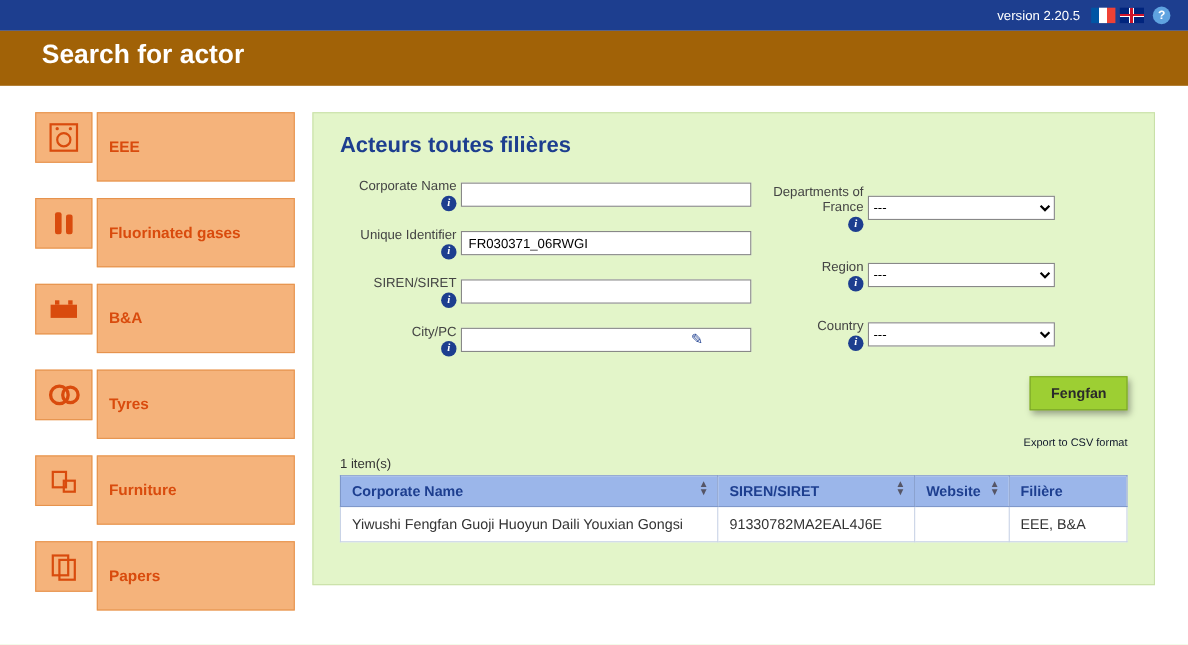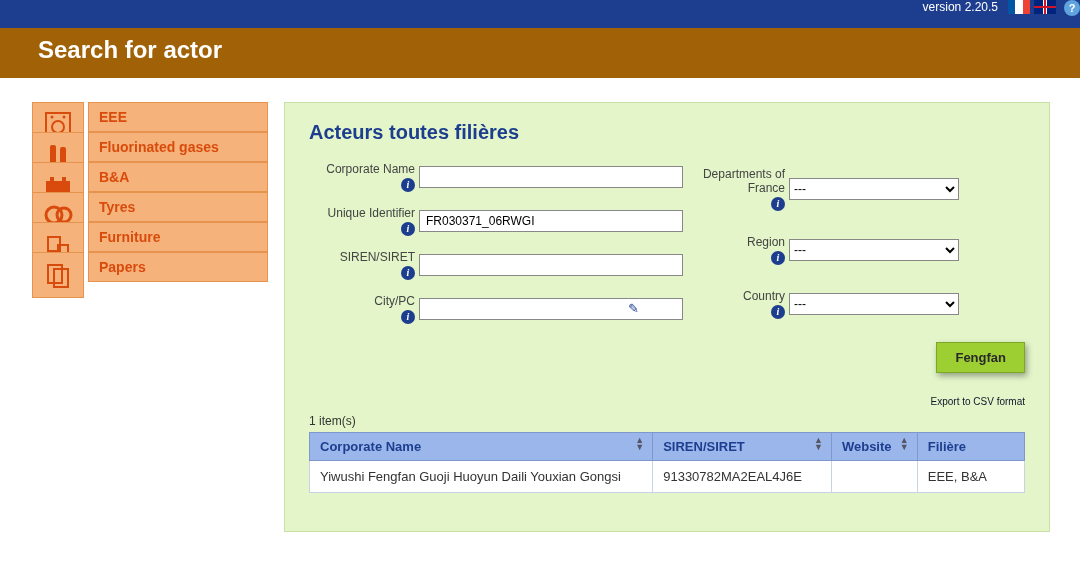--- a/index.html
+++ b/index.html
@@ -12,22 +12,22 @@
     width: 1080px;
     height: 586px;
     overflow: hidden;
   }
   .topbar {
     background: #1d3e8f;
     color: #fff;
     height: 28px;
     display: flex;
     justify-content: flex-end;
-    align-items: flex-start;
-    padding: 0 0;
+    align-items: center;
+    padding: 0 16px;
   }
   .topbar .version {
     font-size: 12px;
     margin-right: 6px;
   }
   .flag {
     width: 22px;
     height: 14px;
     margin-left: 4px;
     display: inline-block;
@@ -84,22 +84,22 @@
     align-items: flex-start;
     padding-top: 24px;
   }
   
   .sidebar {
     width: 236px;
     margin-left: 32px;
   }
   .sidebar-item {
     display: flex;
-    margin-bottom: 0;
-    height: 30px;
+    margin-bottom: 15px;
+    height: 63px;
   }
   .sidebar-icon-box {
     width: 52px;
     height: 46px;
     background: #f5b37b;
     border: 1px solid #e6934d;
     display: flex;
     align-items: center;
     justify-content: center;
   }

